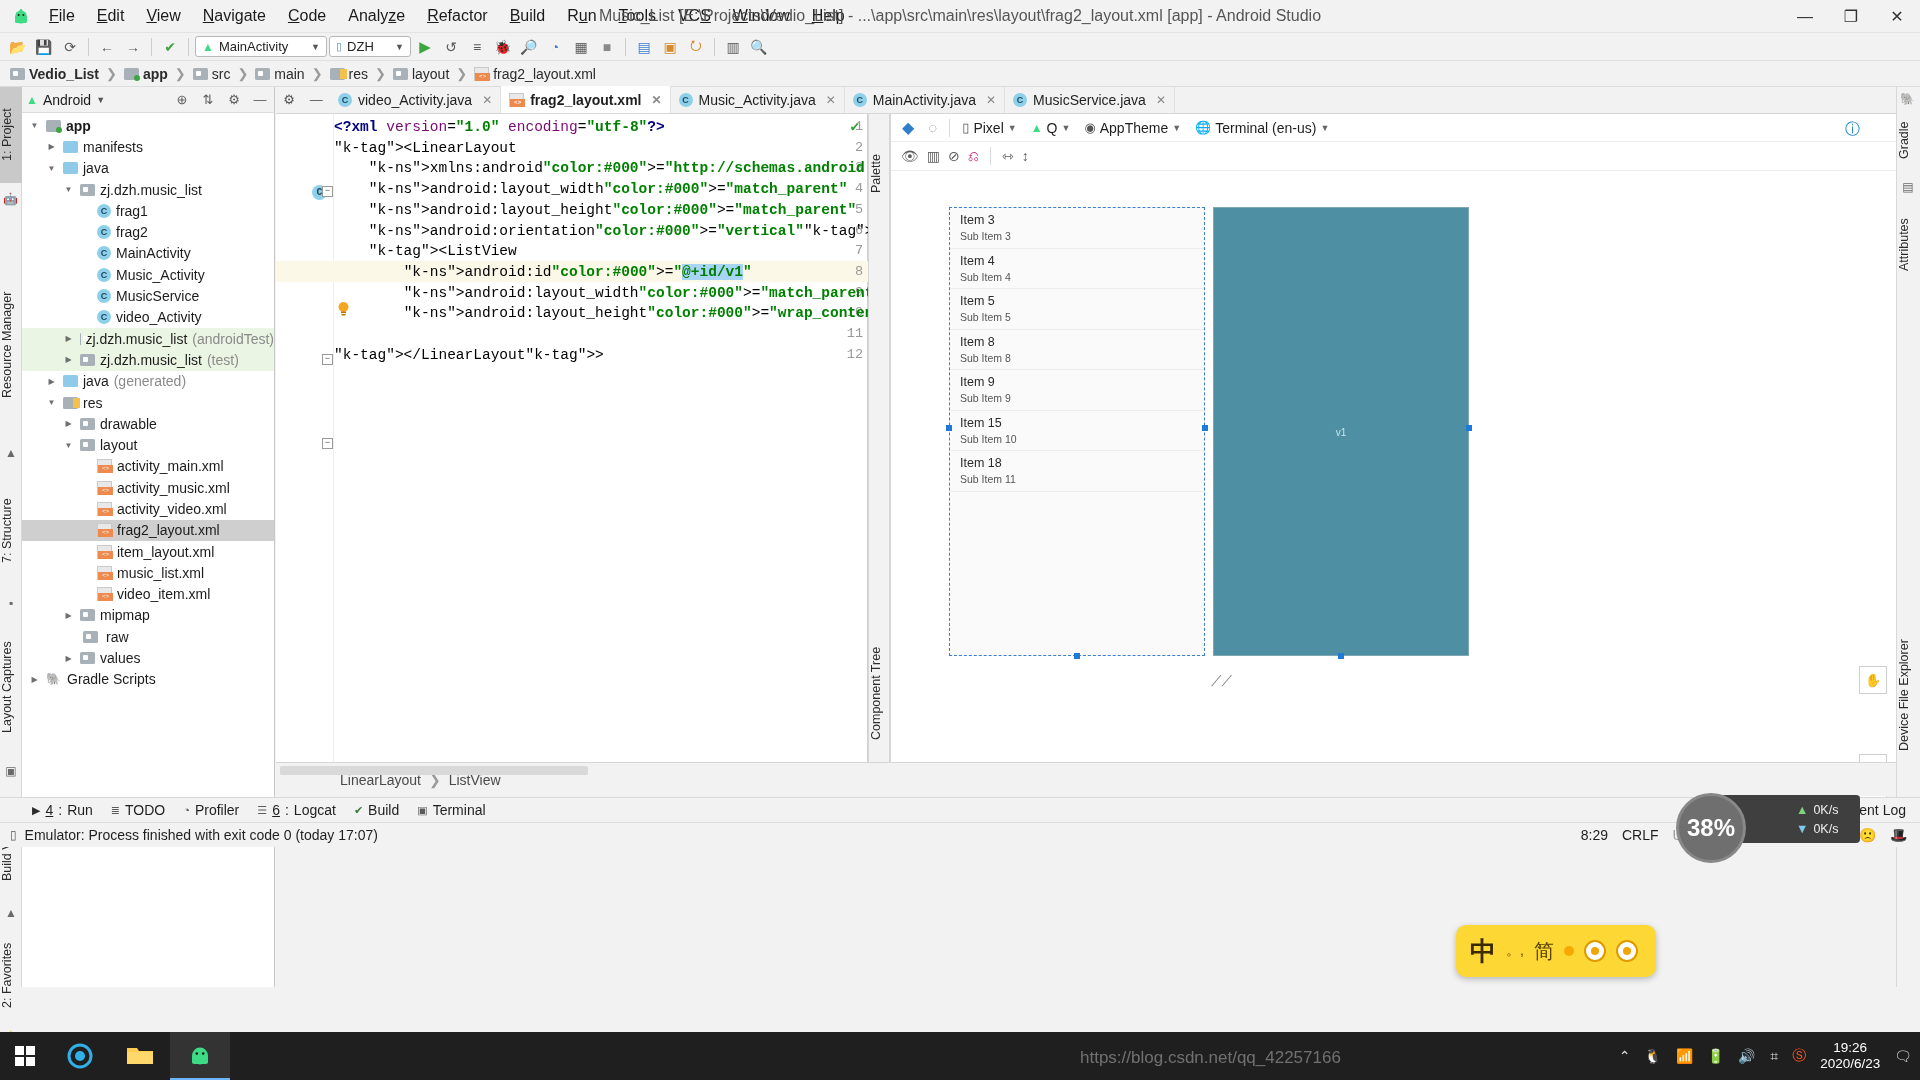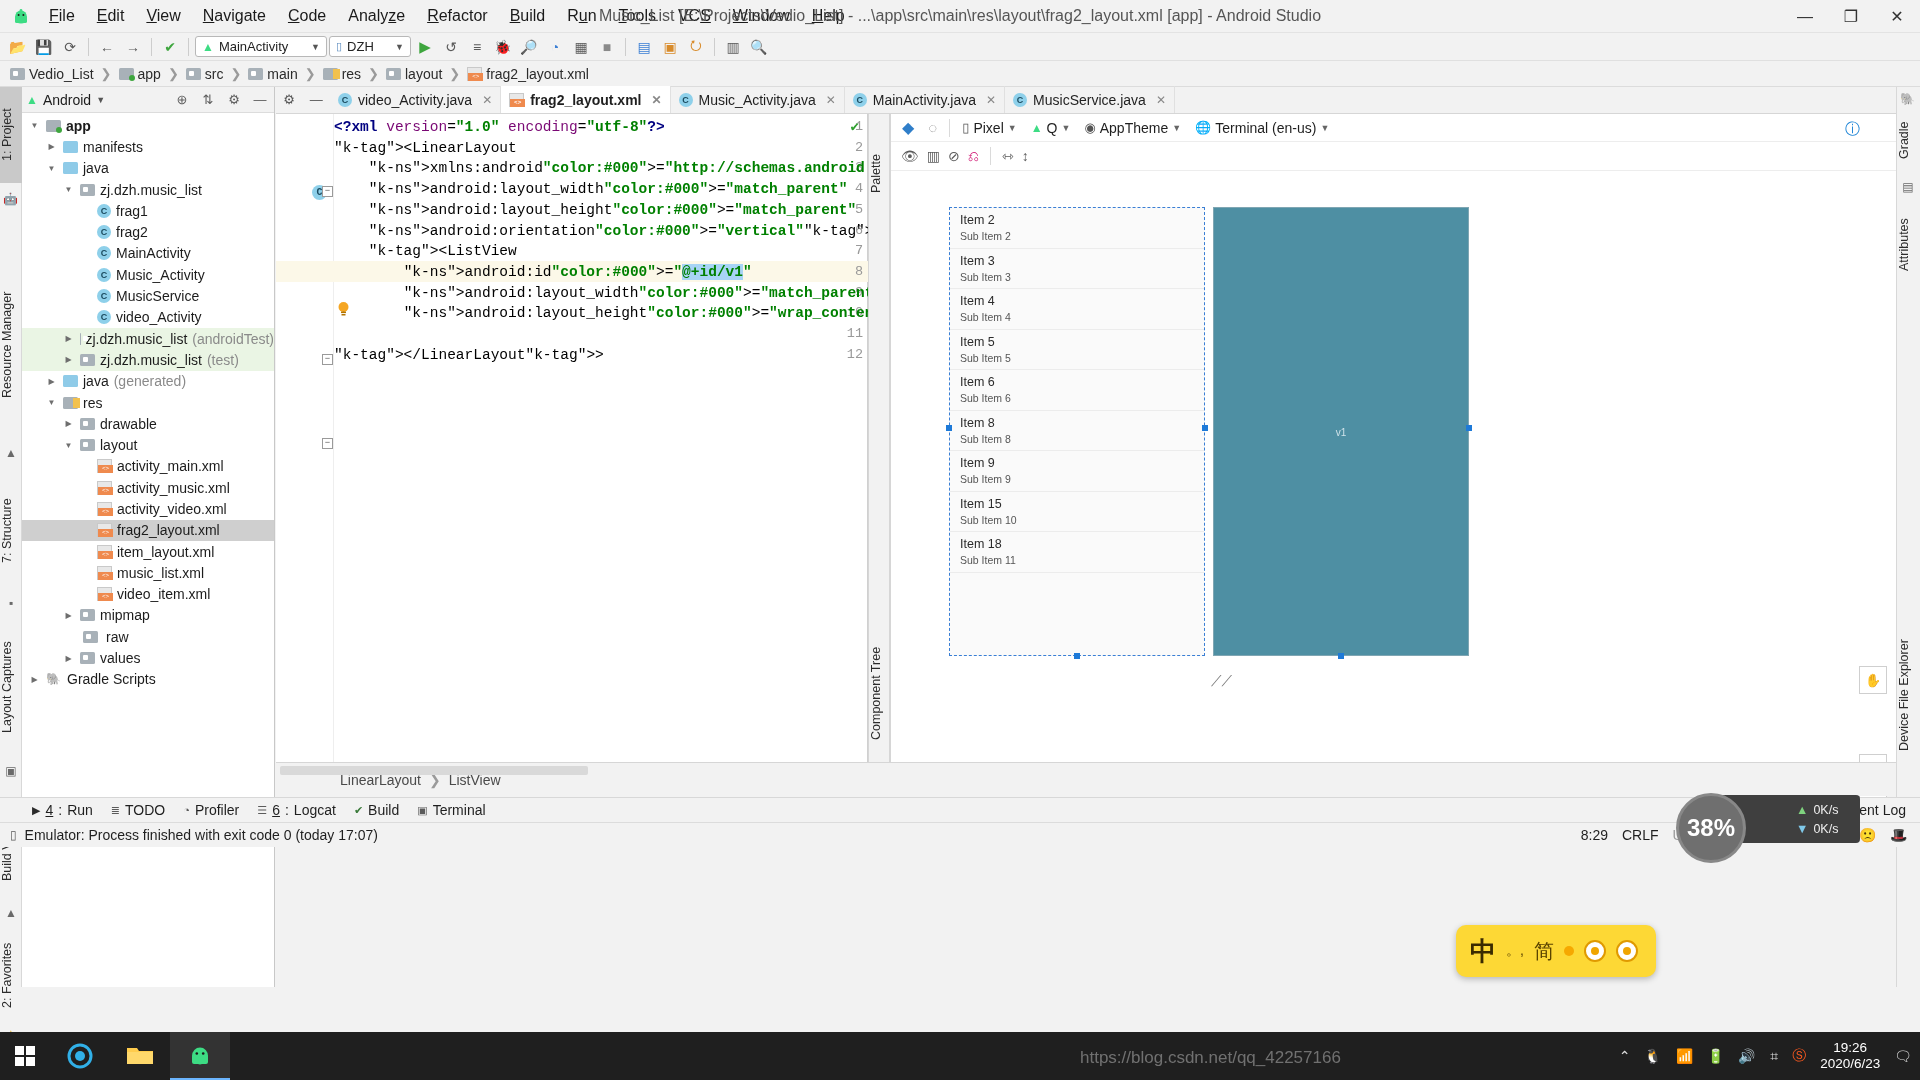--- a/index.html
+++ b/index.html
@@ -46,21 +46,21 @@
   }
   .combo .caret{ font-size:9px;color:#555; }
 
   
   .breadcrumb{
     position:absolute; left:0; top:61px; width:1920px; height:26px;
     background:#f2f2f2; display:flex; align-items:center; padding-left:10px;
     font-size:14px; color:#2b2b2b; border-bottom:1px solid #dcdcdc; gap:3px;
   }
   .crumb{ display:flex;align-items:center;gap:4px; }
-  .crumb.bold{ font-weight:normal;align-items:center; }
+  .crumb.bold{ font-weight:bold;align-items:center; }
   .crumb-sep{ color:#9a9a9a; margin:0 4px; font-size:13px; }
 
   
   .lstrip{
     position:absolute; left:0; top:87px; width:22px; height:900px;
     background:#f2f2f2; border-right:1px solid #d8d8d8;
   }
   .vtab{
     position:absolute; left:0; width:22px;
     writing-mode:vertical-rl; transform:rotate(180deg);
@@ -694,38 +694,30 @@
       <span class="dt-sep"></span>
       <span>⇿</span>
       <span>↕</span>
     </div>
 
     <div class="canvas">
 
       <div class="device">
         <div id="lvitems">
             <div class="lv-item">
-              <div class="lv-title">Item 2</div>
-              <div class="lv-sub">Sub Item 2</div>
-            </div>
-            <div class="lv-item">
               <div class="lv-title">Item 3</div>
               <div class="lv-sub">Sub Item 3</div>
             </div>
             <div class="lv-item">
               <div class="lv-title">Item 4</div>
               <div class="lv-sub">Sub Item 4</div>
             </div>
             <div class="lv-item">
               <div class="lv-title">Item 5</div>
               <div class="lv-sub">Sub Item 5</div>
-            </div>
-            <div class="lv-item">
-              <div class="lv-title">Item 6</div>
-              <div class="lv-sub">Sub Item 6</div>
             </div>
             <div class="lv-item">
               <div class="lv-title">Item 8</div>
               <div class="lv-sub">Sub Item 8</div>
             </div>
             <div class="lv-item">
               <div class="lv-title">Item 9</div>
               <div class="lv-sub">Sub Item 9</div>
             </div>
             <div class="lv-item">

